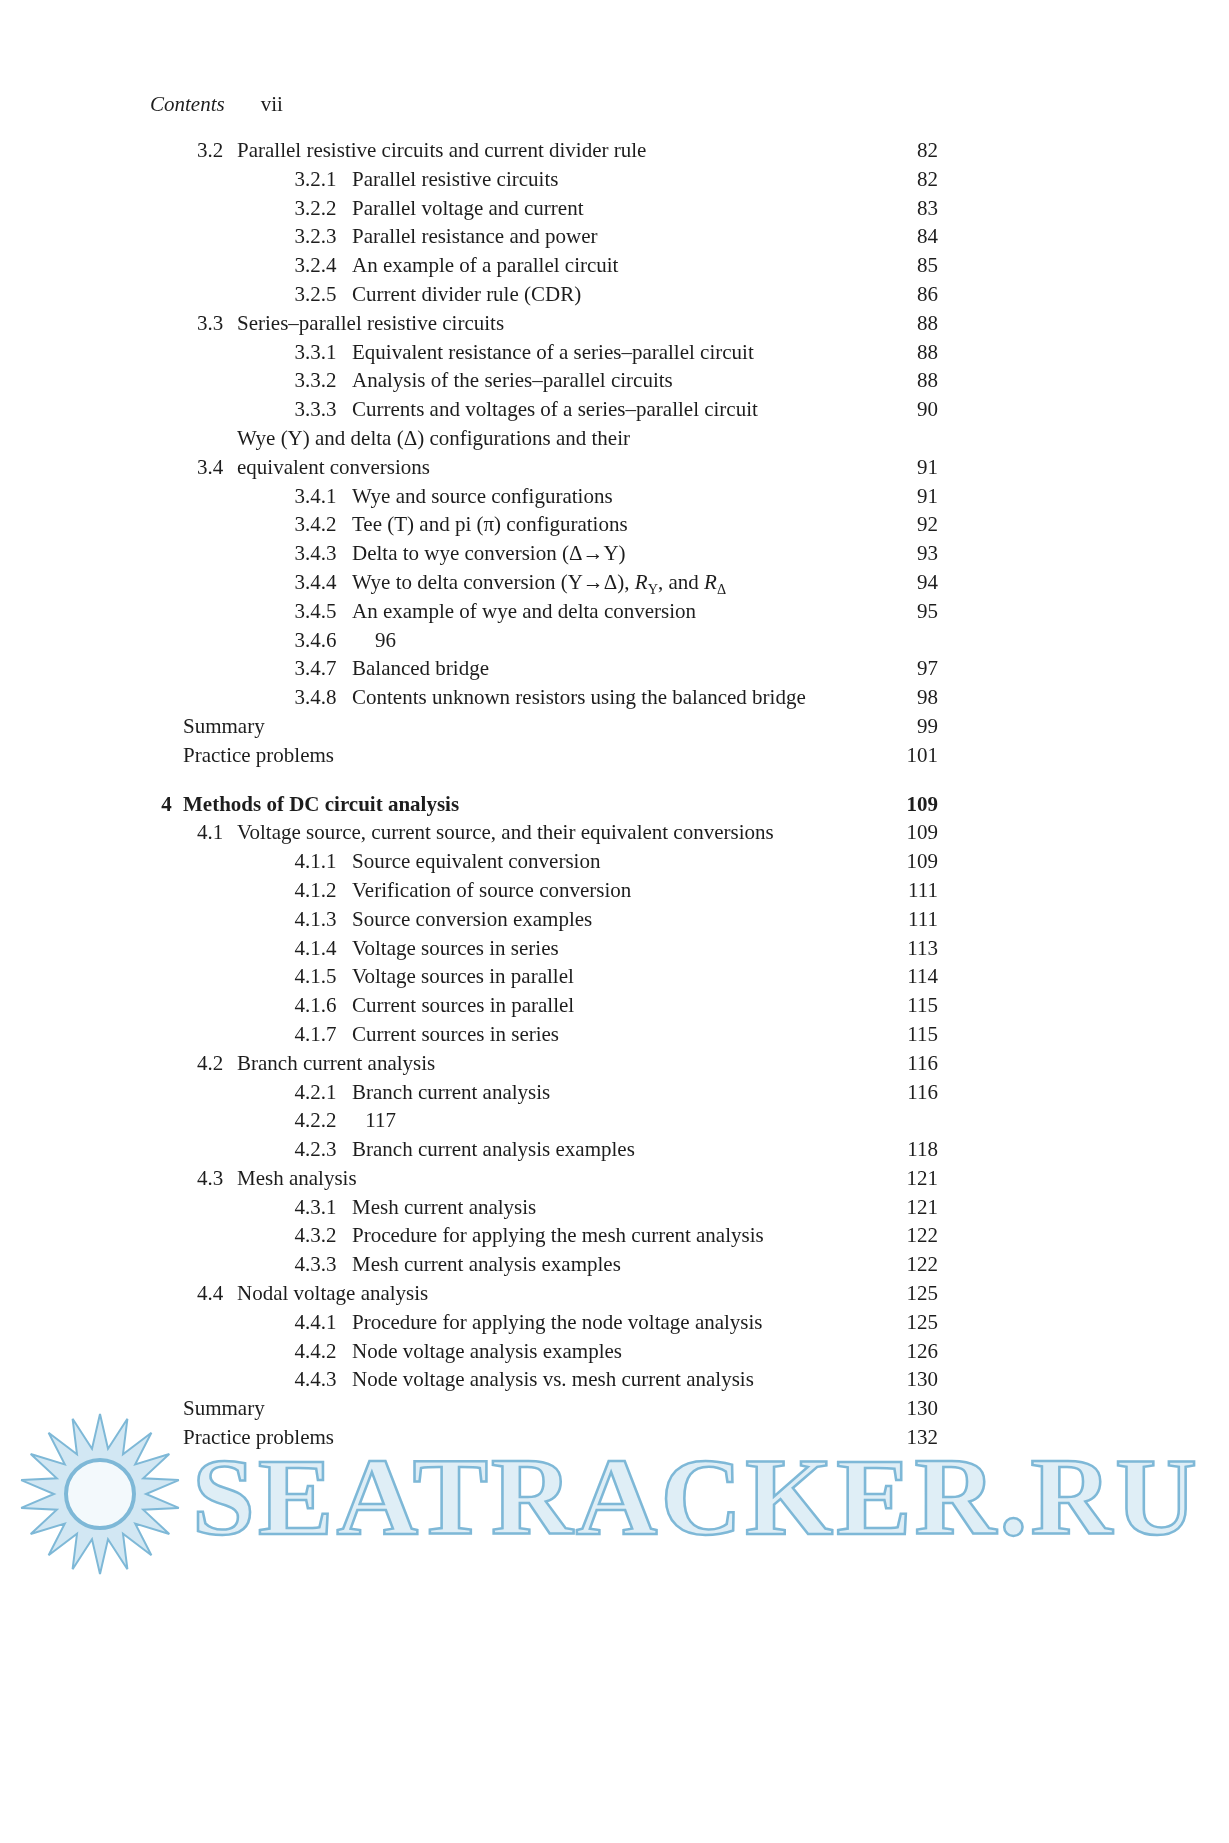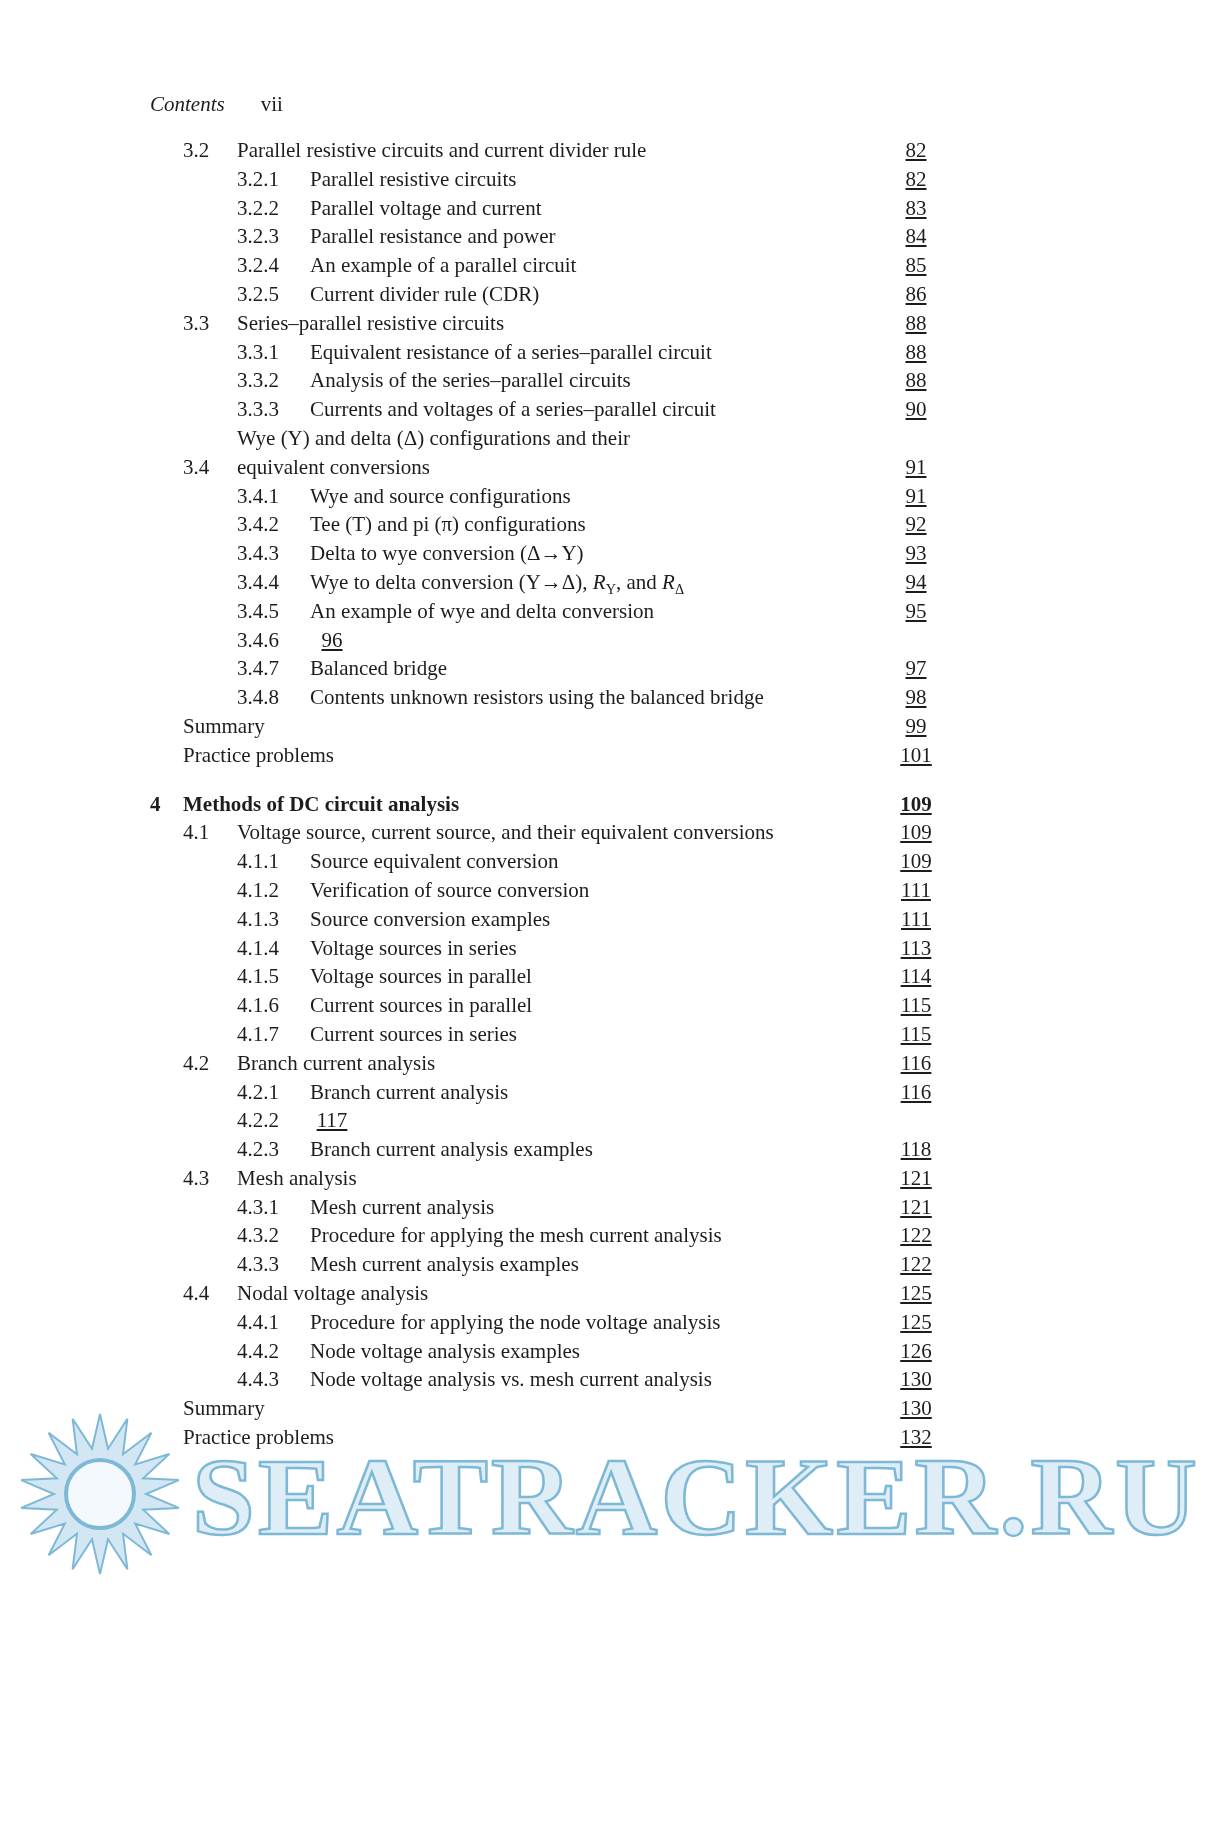--- a/index.html
+++ b/index.html
@@ -28,32 +28,32 @@
 
   .toc {
     position: absolute;
     top: 136px;
     left: 150px;
     width: 788px;
     font-size: 21px;
     line-height: 28.8px;
   }
   .row { display: flex; align-items: baseline; }
-  .row .num   { flex: none; }
+  .row .num   { flex: none; text-align: center; }
   .row .title { flex: 1 1 auto; padding-right: 12px; }
-  .row .pg    { flex: none; min-width: 44px; text-align: center; text-decoration: underline; }
+  .row .pg    { flex: none; min-width: 44px; text-align: right; }
 
   .chapter { font-weight: 700; margin-top: 20px; }
   .chapter .num { width: 33px; }
 
   .section { padding-left: 33px; }
   .section .num { width: 54px; }
 
   .subsection { padding-left: 87px; }
-  .subsection .num { width: 73px; }
+  .subsection .num { width: 73px; margin-left: 42px; }
 
   .plain { padding-left: 33px; }
 
   .multiline { align-items: flex-end; }
   .multiline .title { white-space: pre-line; }
 
   .title i { font-style: italic; }
   .title sub { font-size: 0.68em; line-height: 0; }
 
   .watermark {

